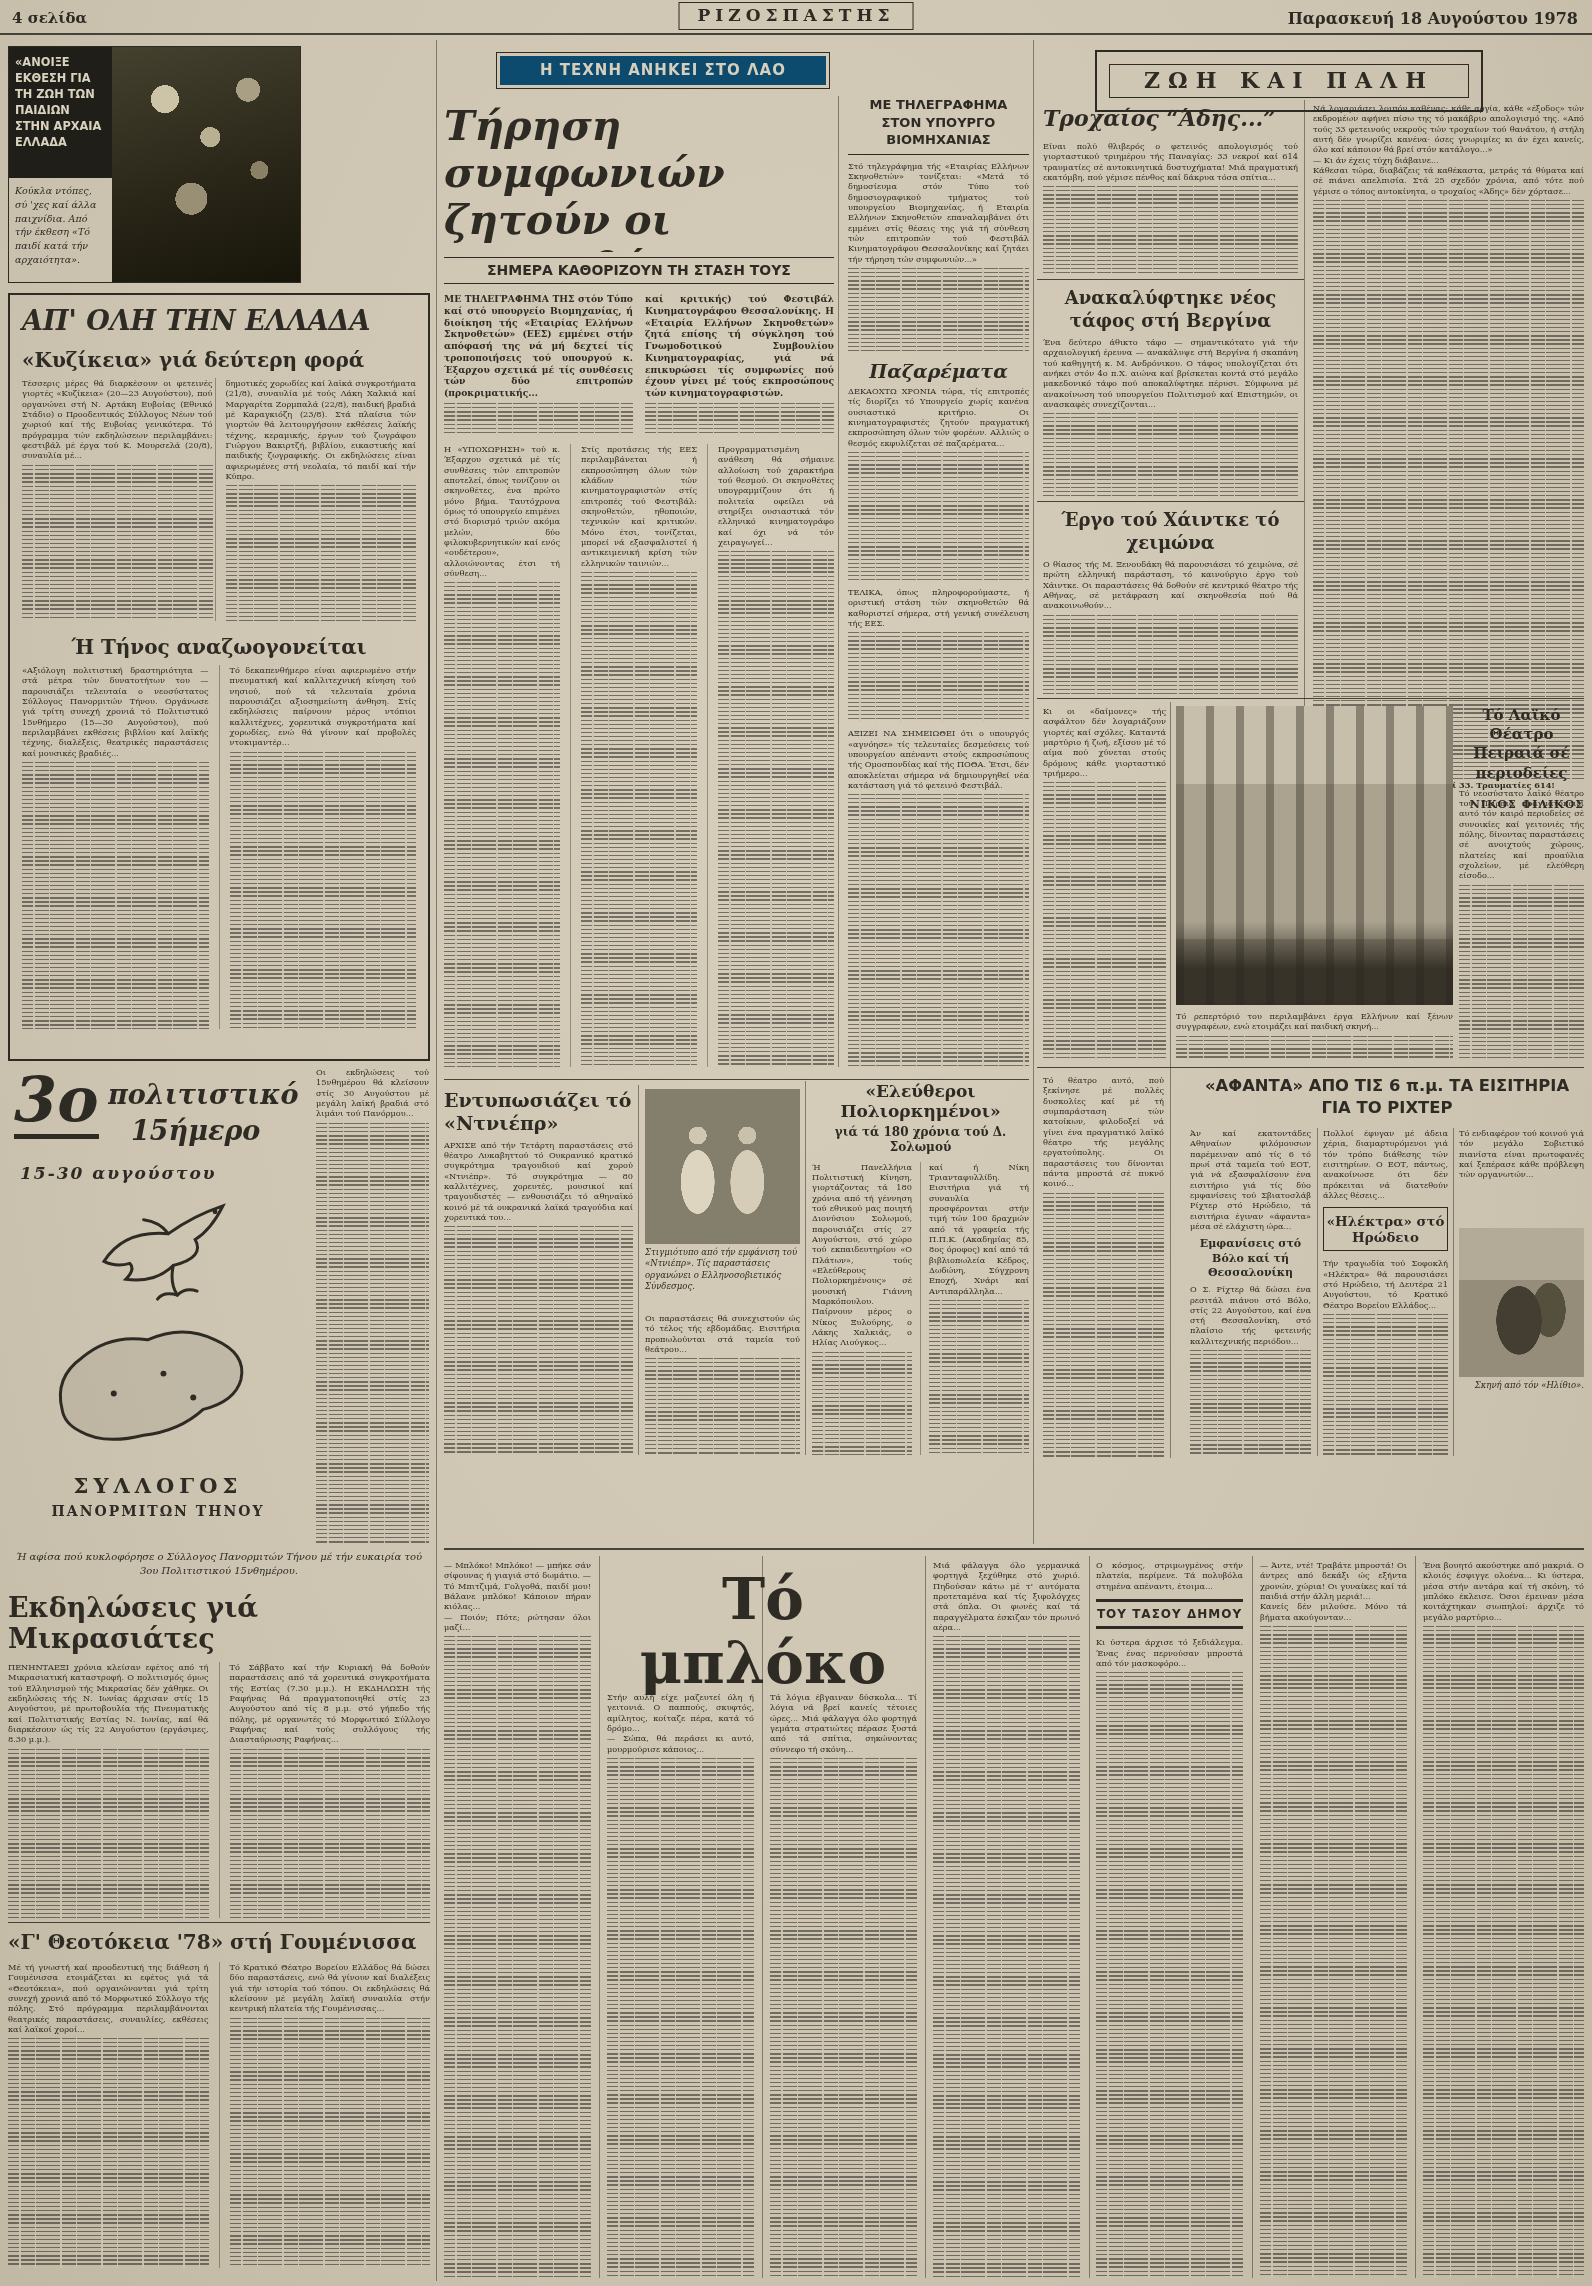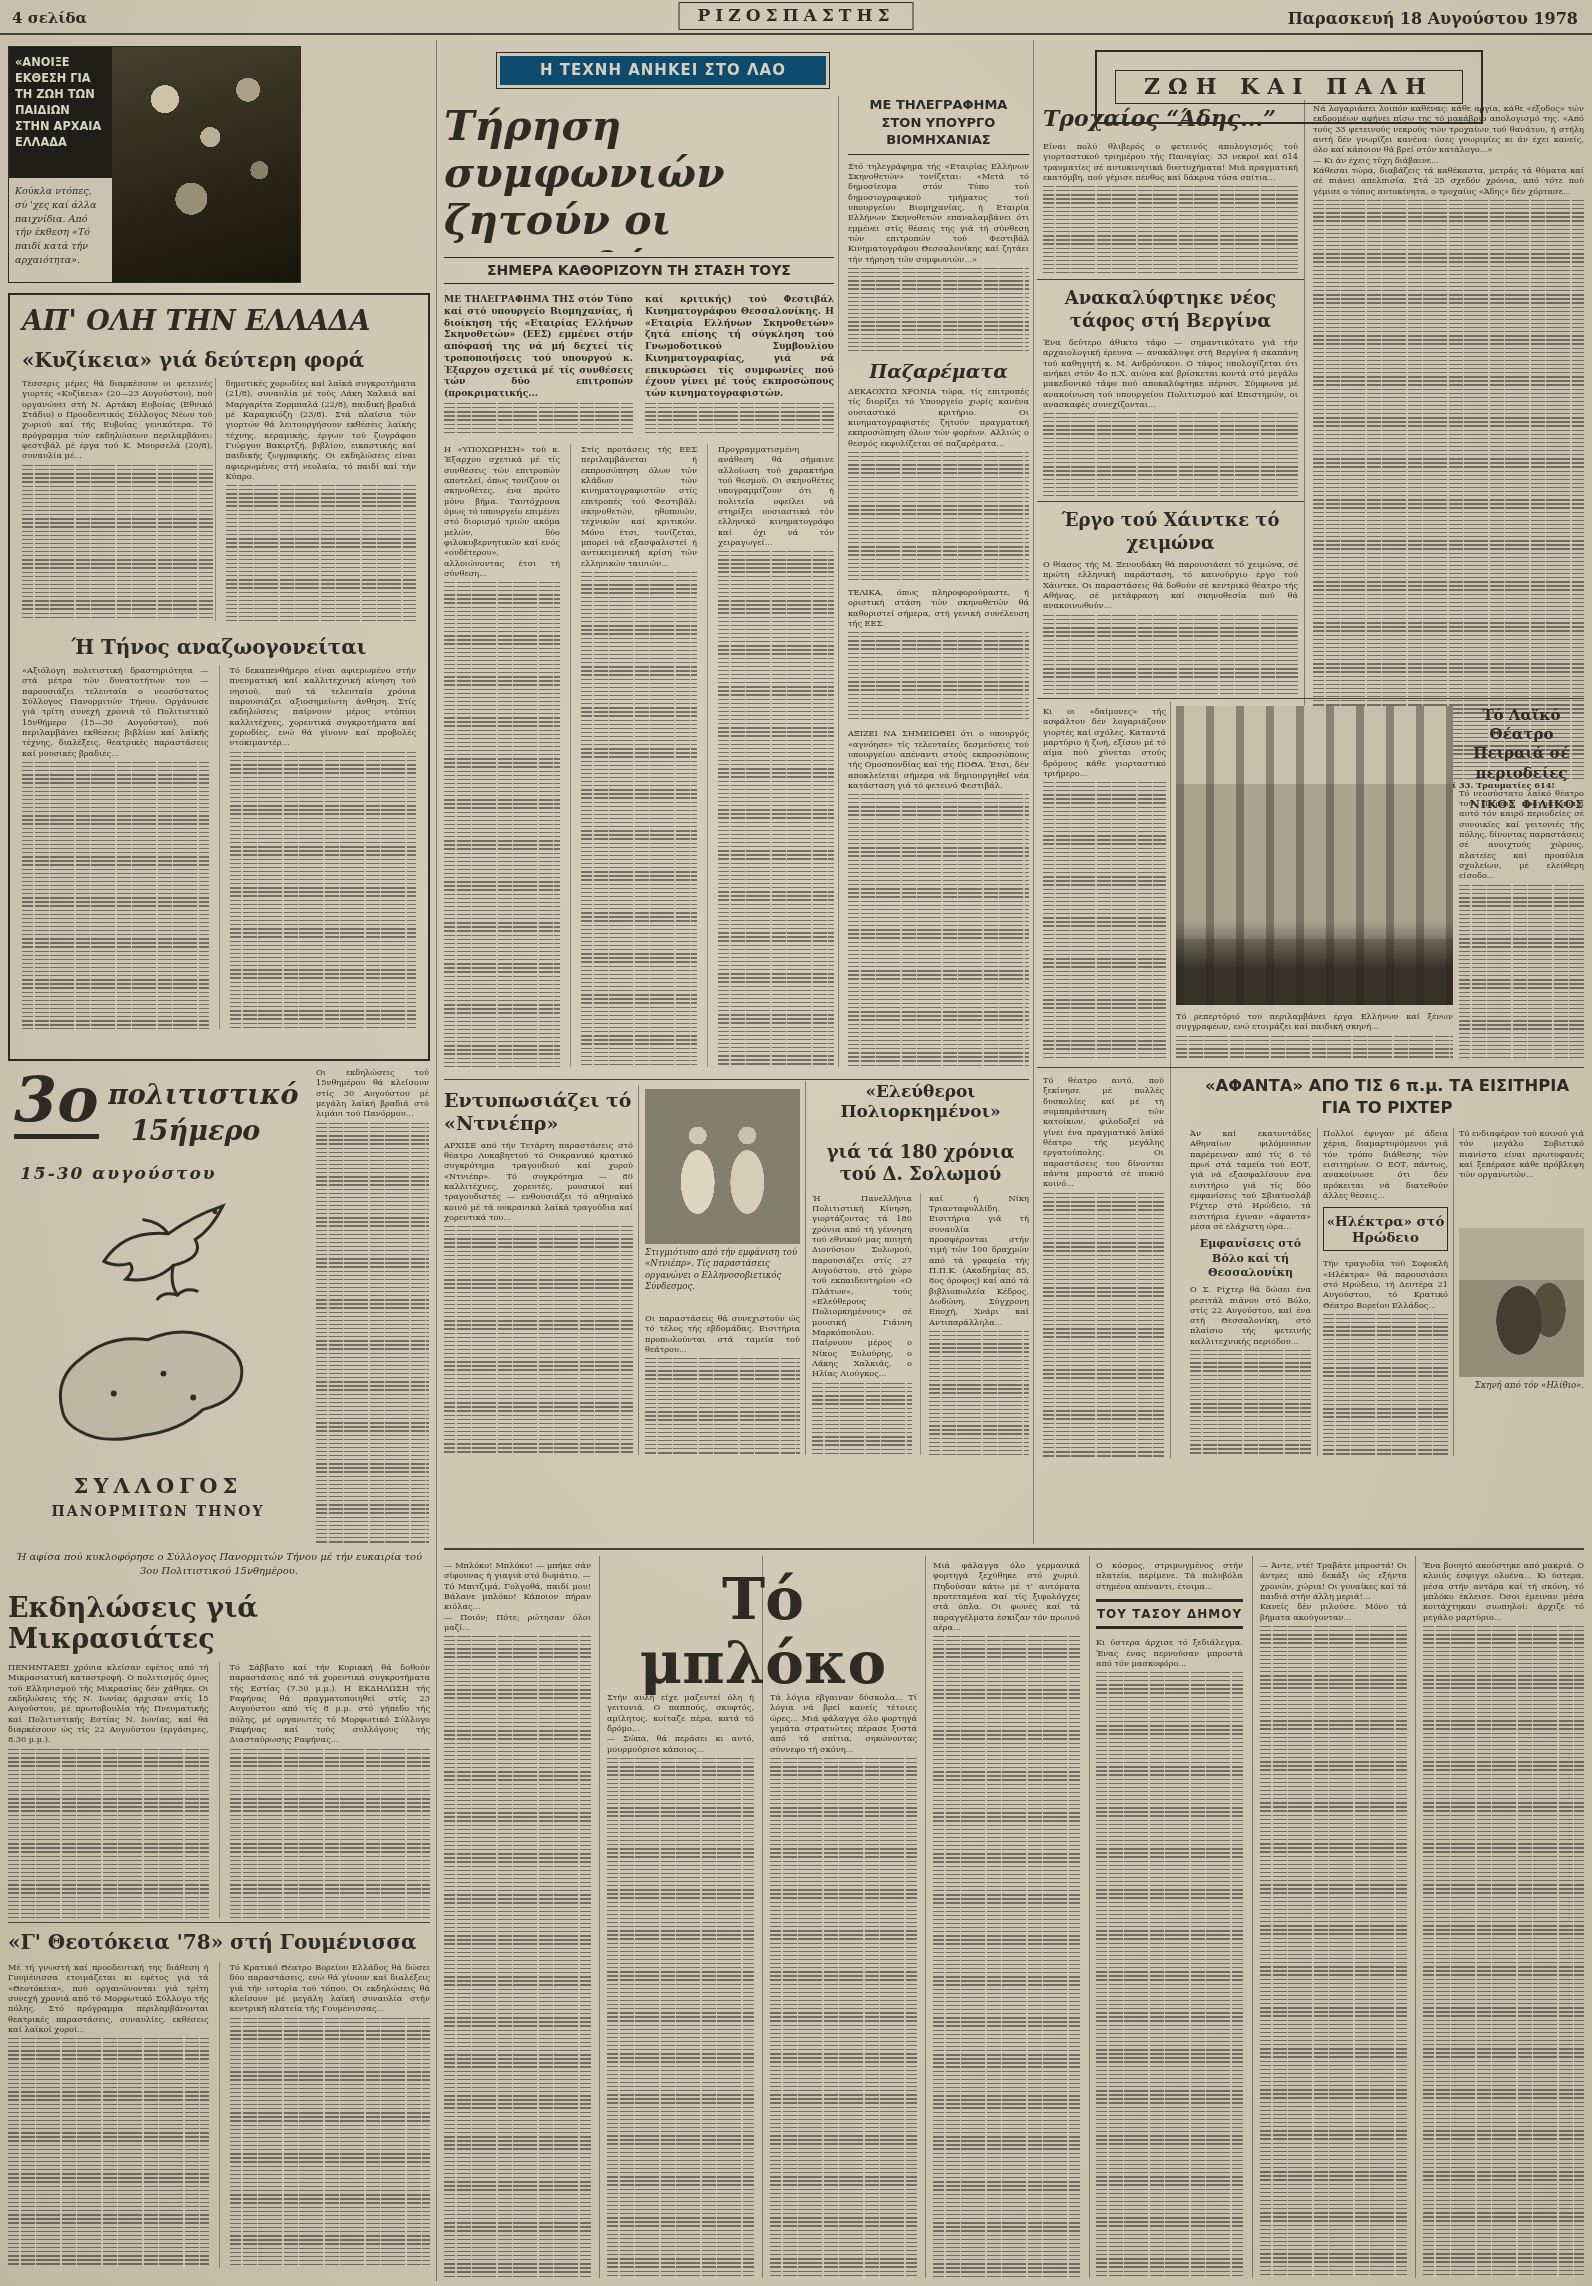--- a/index.html
+++ b/index.html
@@ -204,34 +204,34 @@
   <div class="photo" id="dniepr-photo" style="width:155px;height:155px"></div>
   <div class="i" style="font-size:8.5px;line-height:1.35;margin-top:3px">Στιγμιότυπο από τήν εμφάνιση τού «Ντνιέπρ». Τίς παραστάσεις οργανώνει ο Ελληνοσοβιετικός Σύνδεσμος.</div>
 </div>
 <div class="abs flexcol" style="left:645px;top:1313px;width:155px;height:141px">
   <div class="t8">Οι παραστάσεις θά συνεχιστούν ώς τό τέλος τής εβδομάδας. Εισιτήρια προπωλούνται στά ταμεία τού θεάτρου...</div>
   <div class="fill"></div>
 </div>
 <div class="vrule" style="left:805px;top:1081px;height:374px"></div>
 <div class="abs" style="left:812px;top:1081px;width:217px;height:374px">
   <div class="b ctr" style="font-size:17px;line-height:1.2">«Ελεύθεροι Πολιορκημένοι»</div>
-  <div class="b ctr" style="font-size:18px;line-height:1.25;margin-top:19px">γιά τά 180 χρόνια τού Δ. Σολωμού</div>
+  <div class="b ctr" style="font-size:12px;line-height:1.25;margin-top:3px">γιά τά 180 χρόνια τού Δ. Σολωμού</div>
   <div style="display:flex;gap:8px;height:297px;margin-top:7px">
     <div class="flexcol" style="flex:1">
       <div class="t8">Ή Πανελλήνια Πολιτιστική Κίνηση, γιορτάζοντας τά 180 χρόνια από τή γέννηση τού εθνικού μας ποιητή Διονύσιου Σολωμού, παρουσιάζει στίς 27 Αυγούστου, στό χώρο τού εκπαιδευτηρίου «Ο Πλάτων», τούς «Ελεύθερους Πολιορκημένους» σέ μουσική Γιάννη Μαρκόπουλου. Παίρνουν μέρος ο Νίκος Ξυλούρης, ο Λάκης Χαλκιάς, ο Ηλίας Λιούγκος...</div>
       <div class="fill"></div>
     </div>
     <div class="flexcol" style="flex:1;border-left:1px solid rgba(46,43,36,.4);padding-left:8px">
       <div class="t8">καί ή Νίκη Τριανταφυλλίδη. Εισιτήρια γιά τή συναυλία προσφέρονται στήν τιμή τών 100 δραχμών από τά γραφεία τής Π.Π.Κ. (Ακαδημίας 85, 8ος όροφος) καί από τά βιβλιοπωλεία Κέδρος, Δωδώνη, Σύγχρονη Εποχή, Χνάρι καί Αντιπαράλληλα...</div>
       <div class="fill"></div>
     </div>
   </div>
 </div>
 
-<div class="abs" style="left:1095px;top:50px;width:388px;border:2px solid #2e2b24;padding:18px">
+<div class="abs" style="left:1095px;top:50px;width:388px;border:2px solid #2e2b24;padding:12px">
   <div class="ctr" style="border:1px solid #2e2b24;font:bold 22px/1.45 'DejaVu Serif',serif;letter-spacing:8px">ΖΩΗ ΚΑΙ ΠΑΛΗ</div>
 </div>
 <div class="abs b i" style="left:1043px;top:105px;width:249px;font-size:22px">Τροχαίος “Άδης...”</div>
 <div class="abs flexcol" style="left:1043px;top:141px;width:255px;height:133px">
   <div class="t8">Είναι πολύ θλιβερός ο φετεινός απολογισμός τού γιορταστικού τριημέρου τής Παναγίας: 33 νεκροί καί 614 τραυματίες σέ αυτοκινητικά δυστυχήματα! Μιά πραγματική εκατόμβη, πού γέμισε πένθος καί δάκρυα τόσα σπίτια...</div>
   <div class="fill"></div>
 </div>
 <div class="vrule" style="left:1304px;top:100px;height:712px"></div>
 <div class="abs flexcol" style="left:1313px;top:103px;width:271px;height:708px">
   <div class="t8 pre">Νά λογαριάσει λοιπόν καθένας: κάθε αργία, κάθε «έξοδος» τών εκδρομέων αφήνει πίσω της τό μακάβριο απολογισμό της. «Από τούς 33 φετεινούς νεκρούς τών τροχαίων τού θανάτου, ή στήλη αυτή δέν γνωρίζει κανένα· όσες γνωριμίες κι άν έχει κανείς, όλο καί κάποιον θά βρεί στόν κατάλογο...»

